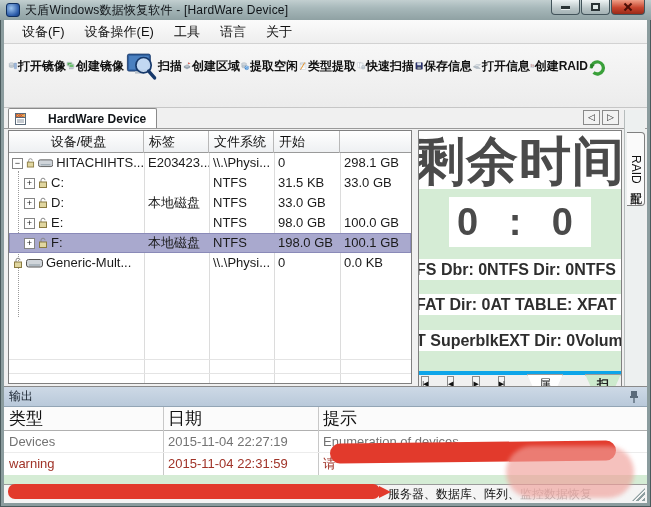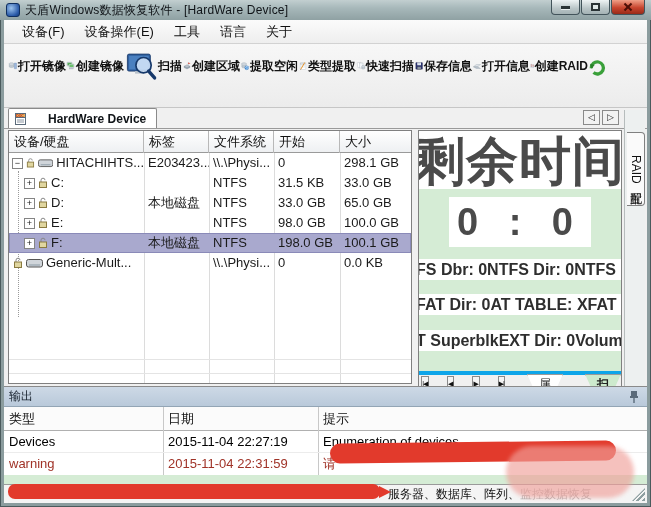--- a/index.html
+++ b/index.html
@@ -110,27 +110,27 @@
     writing-mode:vertical-rl; font-size:12px; color:#111; text-align:center; line-height:16px; }
 
   
   .output { position:absolute; left:0; top:366px; width:100%; height:98px; background:#fff;
     border-top:1px solid #8a8a8a; }
   .out-header { position:absolute; left:0; top:0; width:100%; height:20px;
     background:linear-gradient(180deg,#cdd9e6,var(--output-header,#b9c9da));
     border-bottom:1px solid #93a5b5; font-size:12px; color:#16202c; line-height:19px; padding-left:5px; }
   .pin { position:absolute; right:8px; top:3px; width:10px; height:13px; }
   .out-colheader { position:absolute; left:0; top:20px; width:100%; height:24px;
-    background:#fbfbfb; border-bottom:1px solid #b0b0b0; font-size:13px; color:#111; }
+    background:#fbfbfb; border-bottom:1px solid #b0b0b0; font-size:17px; color:#111; }
   .out-hcell { position:absolute; top:0; height:24px; line-height:23px; padding-left:5px; }
   .oc1{left:0;width:159px;} .oc2{left:159px;width:155px;} .oc3{left:314px;width:320px;}
   .out-vline { position:absolute; top:20px; height:68px; width:1px; background:#c8c8c8; }
   .out-row { position:absolute; left:0; width:100%; height:22px; font-size:13px; line-height:22px; }
   .out-row .ocell { position:absolute; top:0; height:22px; padding-left:5px; overflow:hidden; white-space:nowrap; }
-  .row-devices { top:44px; color:#000000; border-bottom:1px solid #ececec; }
+  .row-devices { top:44px; color:#737373; border-bottom:1px solid #ececec; }
   .row-warning { top:66px; color:var(--warning-text,#a03328); }
   .green-band { position:absolute; left:0; top:88px; width:100%; height:10px; background:var(--panel-green,#d5ecd5); }
 
   
   .statusbar { position:absolute; left:0; top:464px; width:100%; height:19px;
     background:#f4f4f4; border-top:1px solid #9a9a9a; font-size:12px; color:#101010;
     line-height:18px; padding-left:384px; white-space:nowrap; overflow:hidden; }
   .covered { opacity:0.3; }
   .grip { position:absolute; right:2px; bottom:2px; width:13px; height:13px;
     background:repeating-linear-gradient(135deg,#8fa0a2 0 2px,transparent 2px 4px);
@@ -306,25 +306,24 @@
       <div class="tab-scrolls">
         <div class="tab-scroll">◁</div>
         <div class="tab-scroll">▷</div>
       </div>
     </div>
 
     <div class="main">
 
       <div class="device-panel">
         <div class="dev-header">
-          <div class="dev-hcell" style="left:0;width:135px;text-align:left;">设备/硬盘</div>
+          <div class="dev-hcell" style="left:0;width:135px;text-align:center;">设备/硬盘</div>
           <div class="dev-hcell" style="left:135px;width:65px;">标签</div>
           <div class="dev-hcell" style="left:200px;width:65px;">文件系统</div>
           <div class="dev-hcell" style="left:265px;width:66px;">开始</div>
-          <div class="dev-hcell" style="left:331px;width:73px;border-right:none;">大小</div>
         </div>
         <div class="dev-body">
           <div class="vline" style="left:135px;"></div>
           <div class="vline" style="left:200px;"></div>
           <div class="vline" style="left:265px;"></div>
           <div class="vline" style="left:331px;"></div>
           <div class="hline" style="top:206px;"></div>
           <div class="hline" style="top:220px;"></div>
           <div class="tree-line"></div>
 
@@ -373,21 +372,20 @@
               <svg width="10" height="12" viewBox="0 0 10 12">
                     <path d="M3 5 V3.2 a2 2 0 0 1 4 0" stroke="#8a8a8a" fill="none"></path>
                     <rect x="1.5" y="5" width="7" height="5.5" fill="#e0d6a0" stroke="#8a7a40"></rect>
                   </svg>
               <span>D:</span>
                 </div>
               </div>
             <div class="cell c2">本地磁盘</div>
             <div class="cell c3">NTFS</div>
             <div class="cell c4">33.0 GB</div>
-            <div class="cell c5">65.0 GB</div>
           </div>
 
           <div class="dev-row" style="top:60px;">
             <div class="cell c1">
                 <div class="tree" style="padding-left:15px;">
               <span class="expander">+</span>
               <svg width="10" height="12" viewBox="0 0 10 12">
                     <path d="M3 5 V3.2 a2 2 0 0 1 4 0" stroke="#8a8a8a" fill="none"></path>
                     <rect x="1.5" y="5" width="7" height="5.5" fill="#e0d6a0" stroke="#8a7a40"></rect>
                   </svg>

